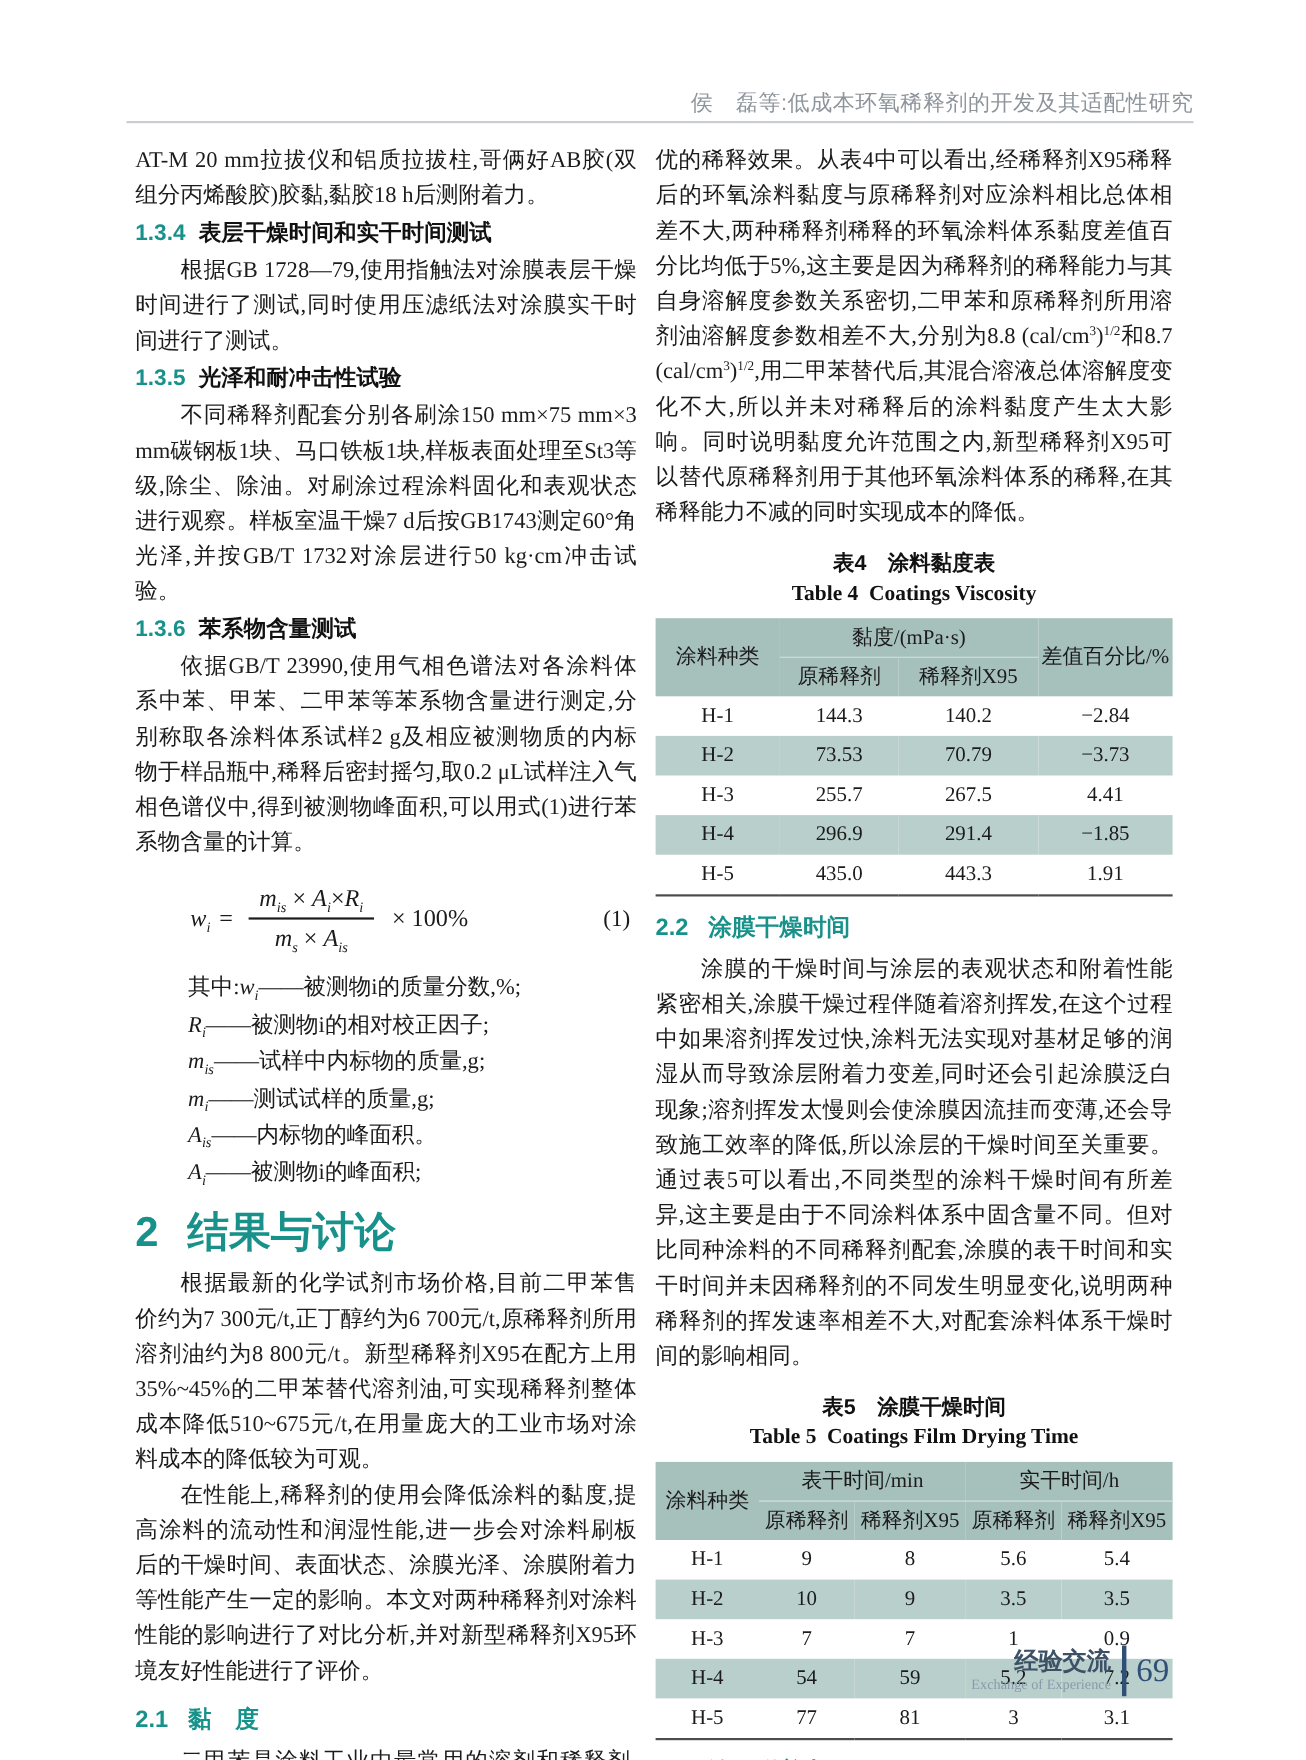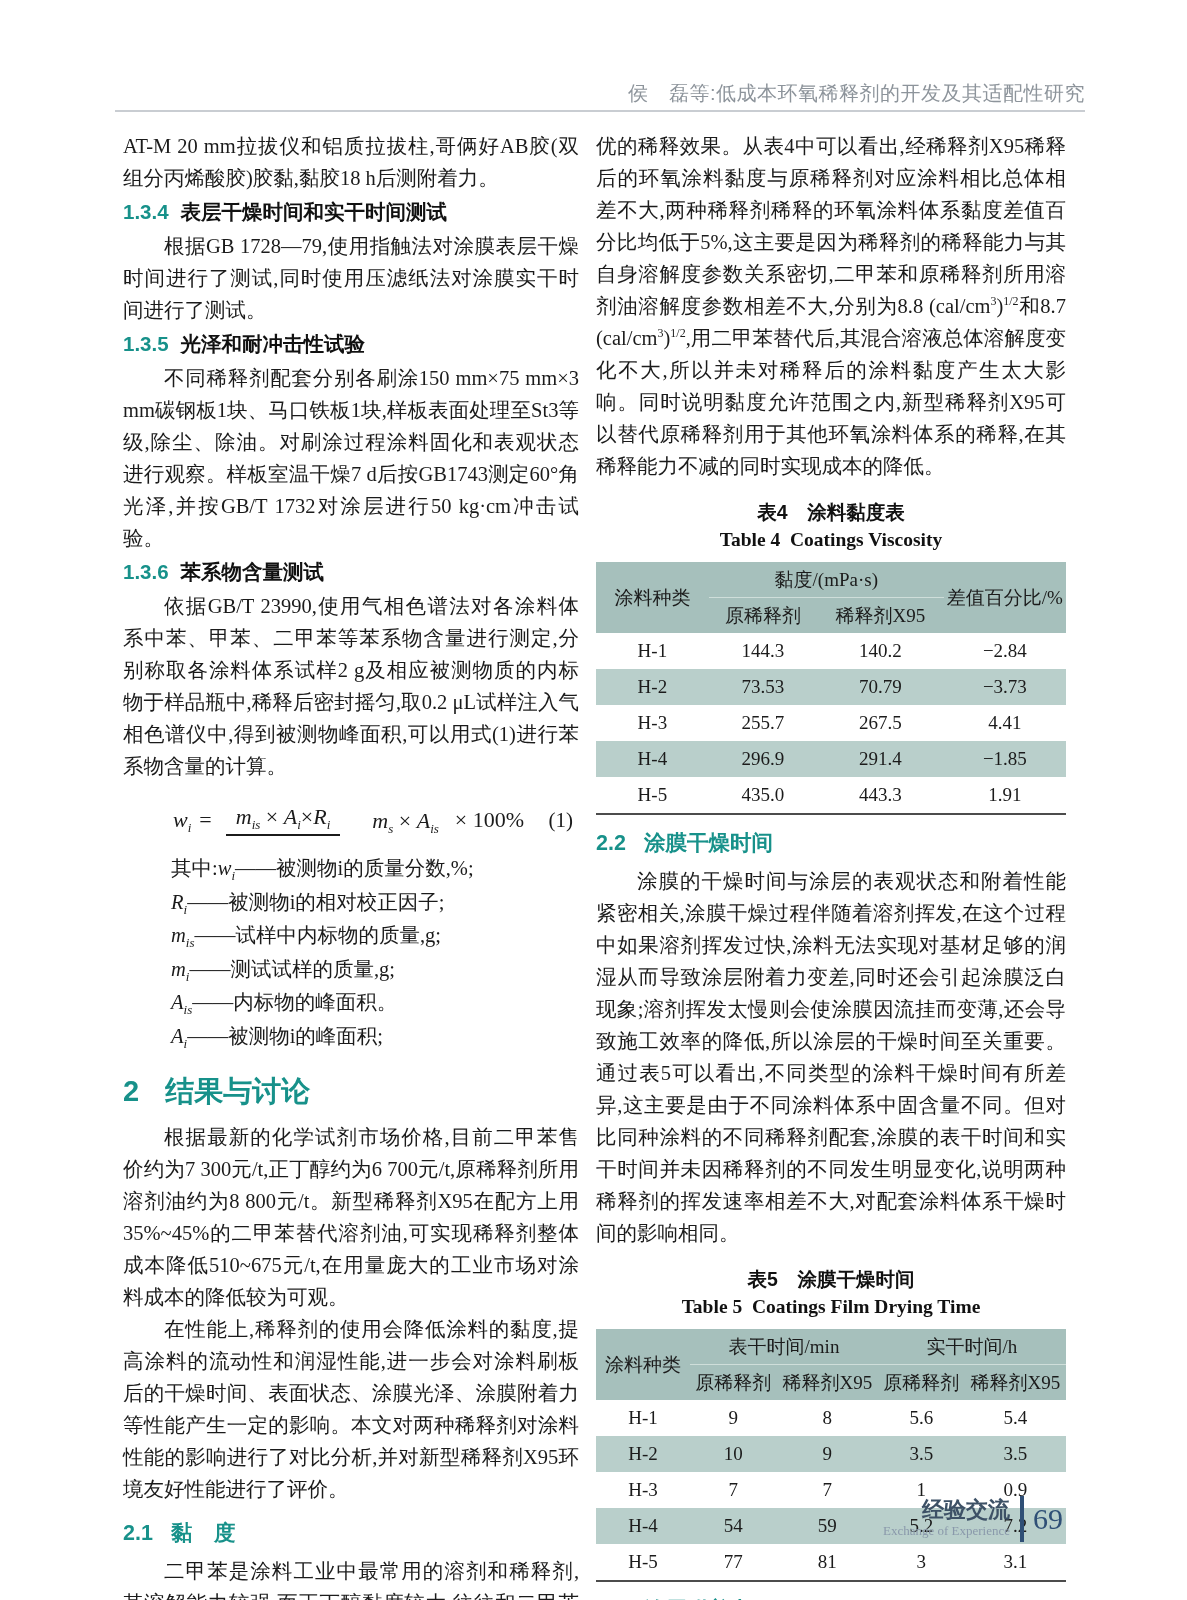--- a/index.html
+++ b/index.html
@@ -46,21 +46,21 @@
   .sec-h4{
     font-family:"Liberation Sans","DejaVu Sans",sans-serif;
     font-size:20.5px;line-height:32px;margin:2px 0;
   }
   .sec-h4 .num{color:var(--teal);font-weight:600;margin-right:12px;text-align:right;}
   .sec-h4 .ttl{color:#111;font-weight:700;}
 
   
   .sec-h2{
     font-family:"Liberation Sans","DejaVu Sans",sans-serif;
-    font-size:29px;line-height:36px;color:var(--teal);font-weight:700;
+    font-size:38px;line-height:36px;color:var(--teal);font-weight:700;
     margin:20px 0 12px;
   }
   .sec-h2 .num{margin-right:26px;}
 
   
   .sec-h3{
     font-family:"Liberation Sans","DejaVu Sans",sans-serif;
     font-size:21.5px;line-height:32px;color:var(--teal);font-weight:700;
     margin:12px 0 6px;
   }
@@ -68,21 +68,21 @@
 
   
   .formula{
     display:flex;align-items:center;
     margin:22px 0 16px;padding-left:50px;
     font-size:22px;
   }
   .formula i{font-style:italic;}
   .formula sub{font-size:13px;font-style:italic;line-height:0;}
   .f-eq{margin:0 8px;}
-  .frac{display:inline-flex;text-align:center;margin:0 6px;gap:32px;}
+  .frac{display:inline-flex;flex-direction:column;text-align:center;margin:0 6px;}
   .frac-num{border-bottom:2px solid #1b1b1b;padding:0 10px 4px;}
   .frac-den{padding-top:4px;}
   .f-tail{margin-left:10px;}
   .f-no{margin-left:auto;margin-right:6px;font-size:21px;}
 
   
   .def-list{padding-left:48px;margin-bottom:4px;}
   .def-line{font-size:20.5px;line-height:33.5px;}
   .def-line i{font-style:italic;}
   .def-line sub{font-size:13px;font-style:italic;line-height:0;}

